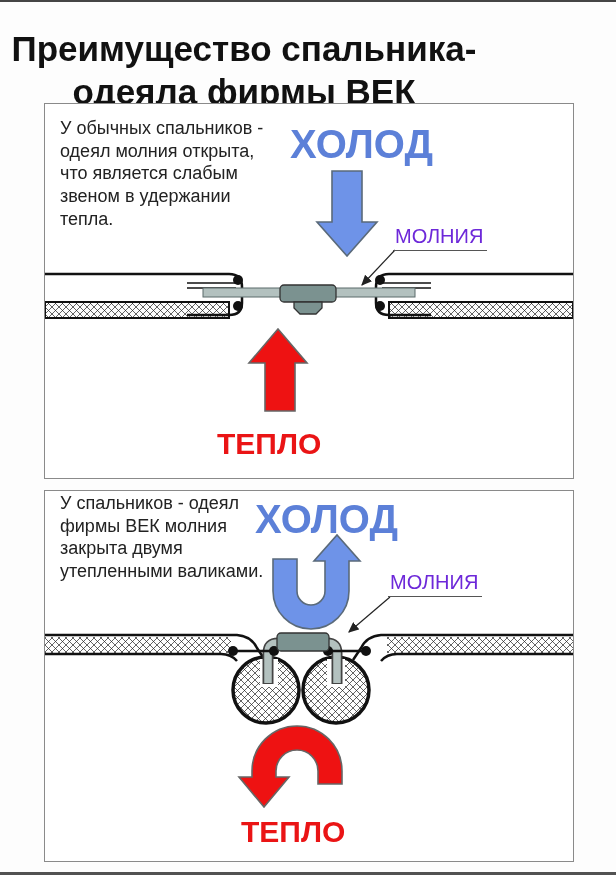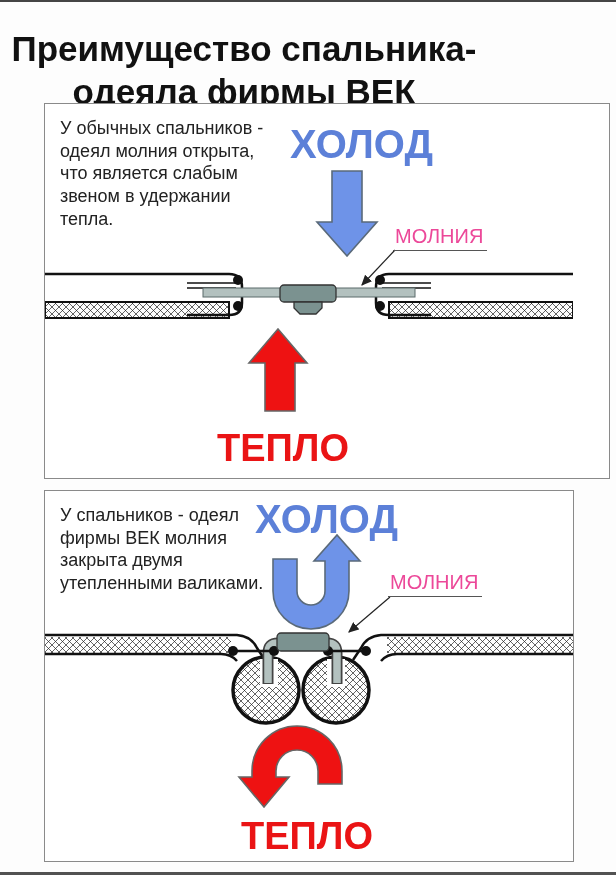--- a/index.html
+++ b/index.html
@@ -14,42 +14,42 @@
   .edge-bottom{bottom:0;height:3px;background:#525252;}
   .title{
     position:absolute;top:5px;left:0;width:488px;
     text-align:center;font-size:35px;line-height:1.22;
     color:#111;letter-spacing:0;
   }
   .panel{
     position:absolute;left:44px;width:528px;
     background:#ffffff;border:1px solid #8a8a8a;
   }
-  .panel-1{top:103px;height:374px;padding-left:36px;}
+  .panel-1{top:103px;height:374px;}
   .panel-2{top:490px;height:370px;}
   .panel svg{position:absolute;left:0;top:0;}
   .p-text{
     position:absolute;font-size:18px;line-height:1.26;color:#222;
   }
   .p1-text{left:15px;top:13px;width:208px;}
-  .p2-text{left:15px;top:13px;width:204px;}
+  .p2-text{left:15px;top:1px;width:204px;}
   .cold-label{
     position:absolute;font-size:40px;font-weight:bold;color:#5c80d8;
     white-space:nowrap;
   }
   .warm-label{
-    position:absolute;font-size:38px;font-weight:bold;color:#ea1415;
+    position:absolute;font-size:30px;font-weight:bold;color:#ea1415;
     white-space:nowrap;
   }
   .p1-cold{left:245px;top:18px;}
   .p1-warm{left:172px;top:323px;}
   .p2-cold{left:210px;top:6px;}
   .p2-warm{left:196px;top:324px;}
   .zip-label{
-    position:absolute;font-size:20px;color:#ec4899;
+    position:absolute;font-size:20px;color:#6d28d9;
     border-bottom:1.6px solid #555;padding:0 4px 2px 2px;
     min-width:88px;text-align:right;white-space:nowrap;
   }
   .p1-zip{left:348px;top:121px;}
   .p2-zip{left:343px;top:80px;}
 </style>
 </head>
 <body>
 
 <div class="edge-line edge-top"></div>

